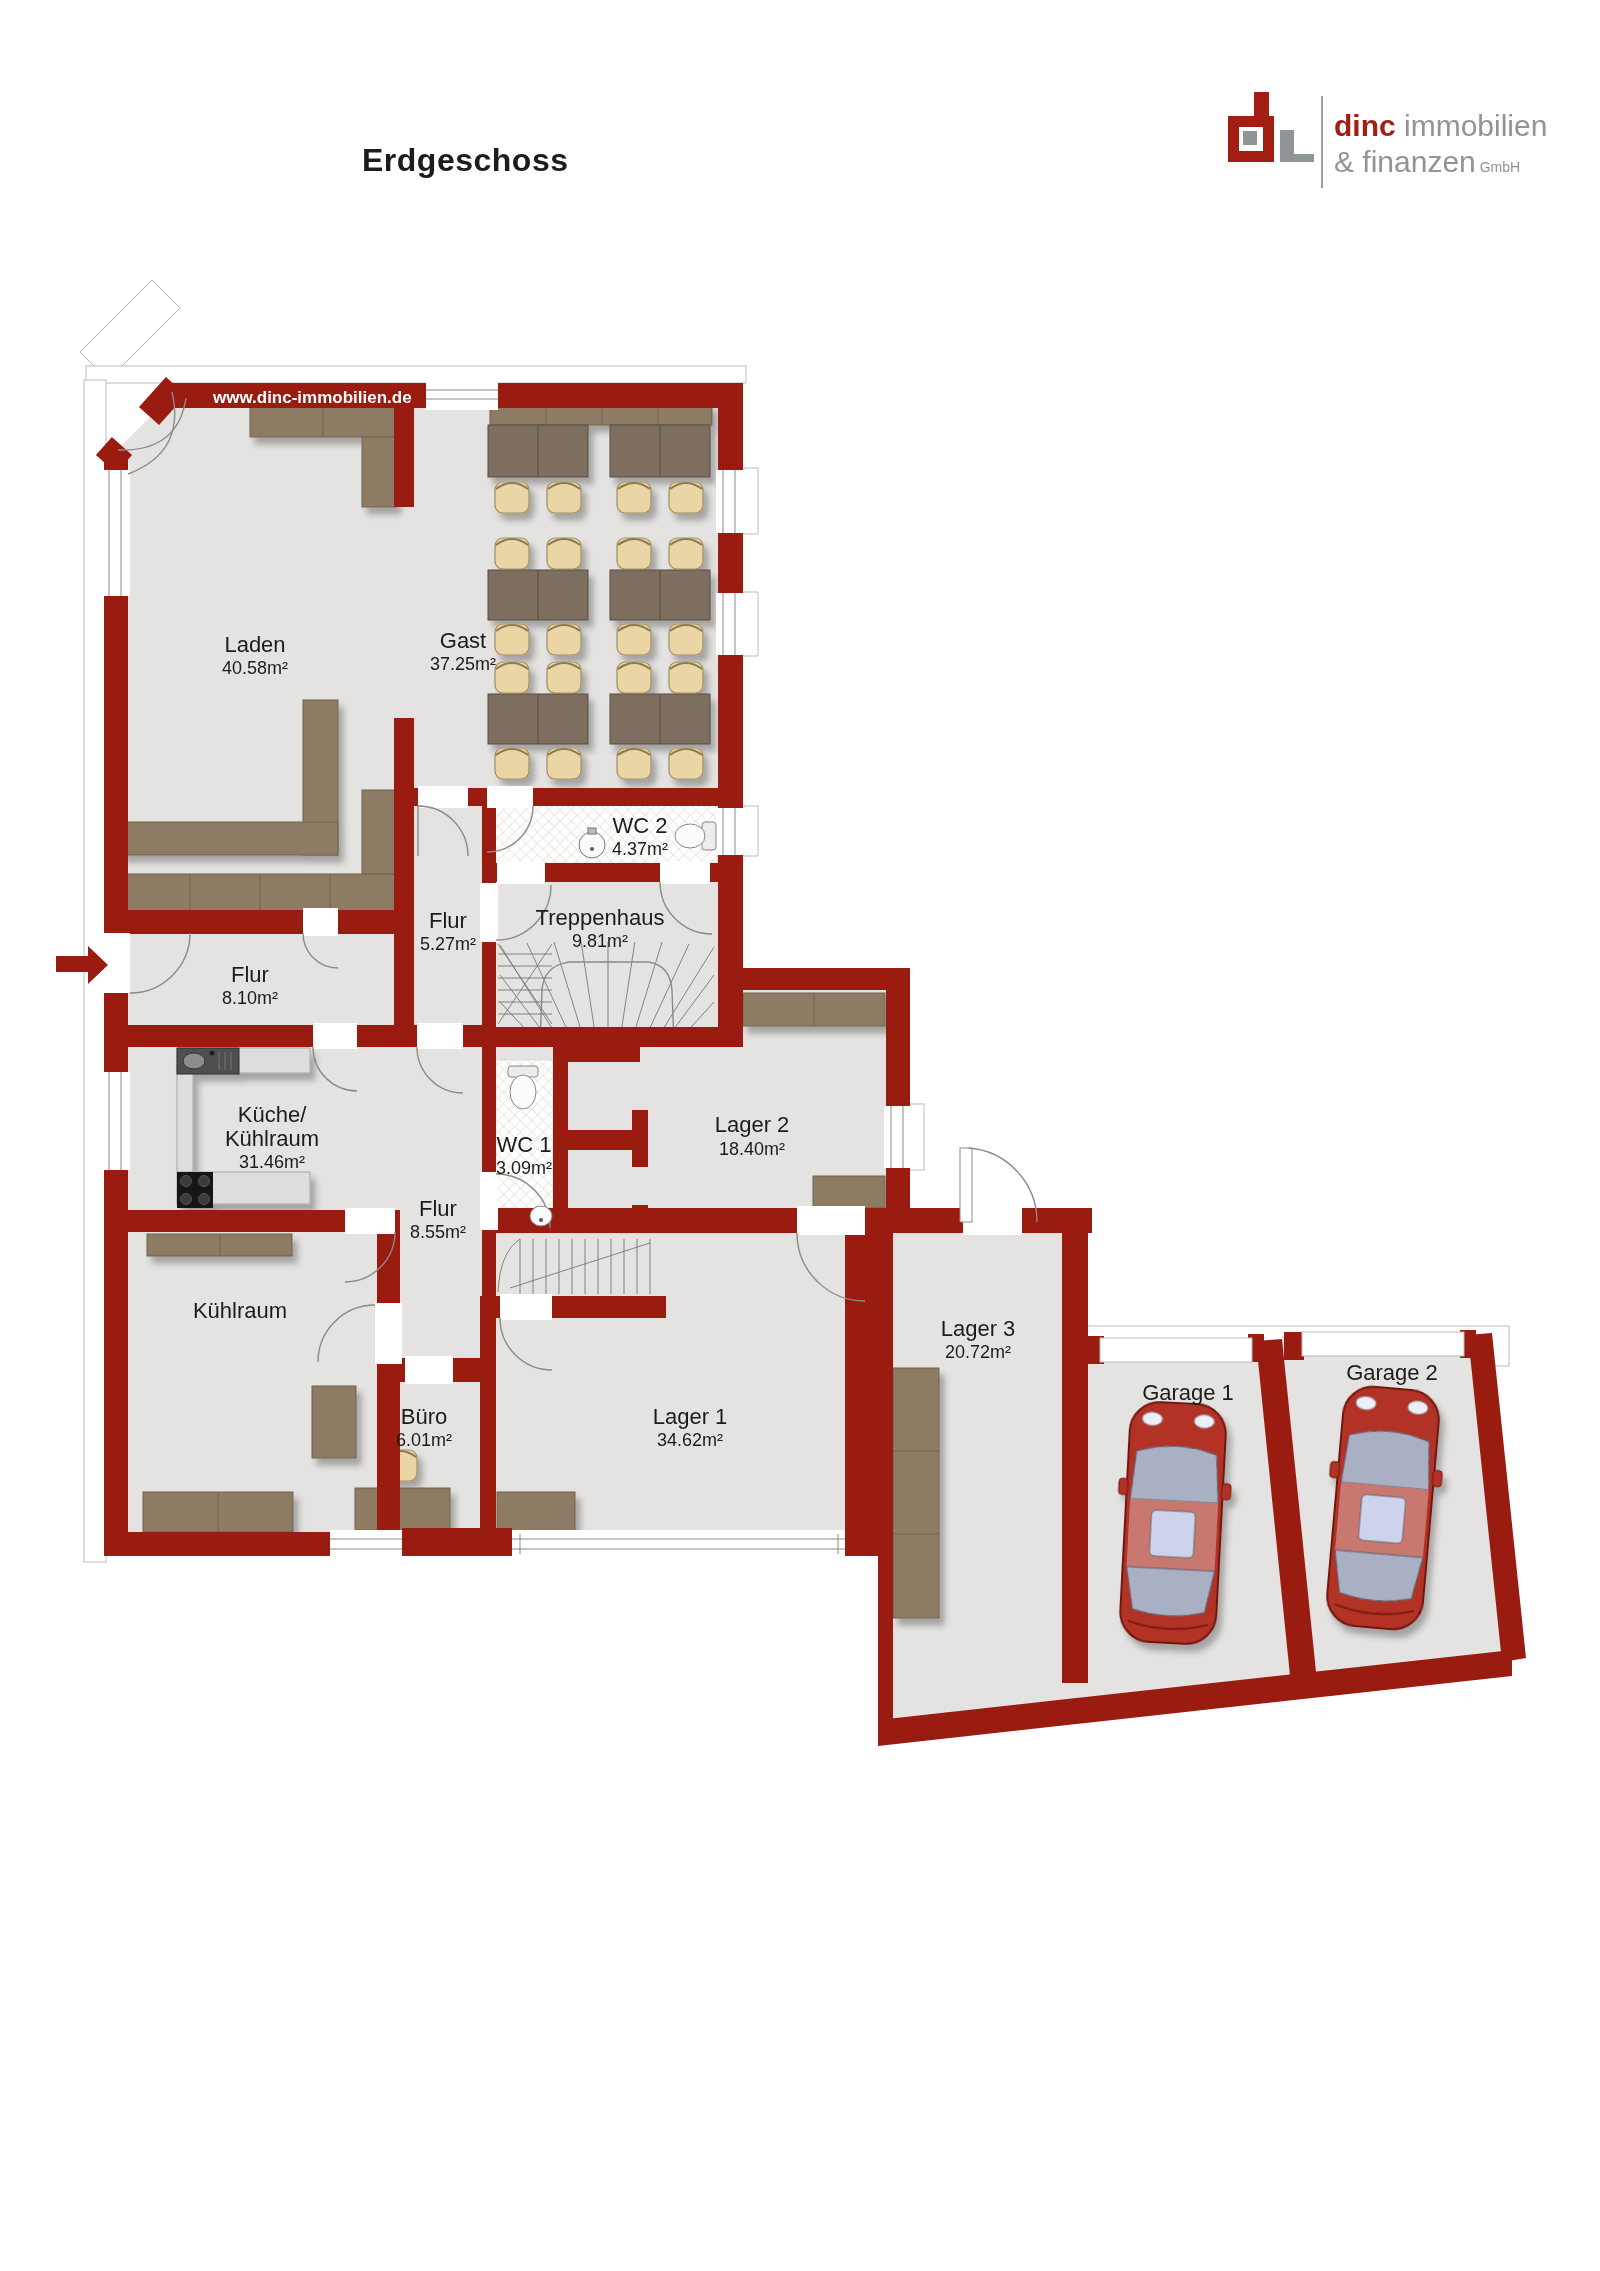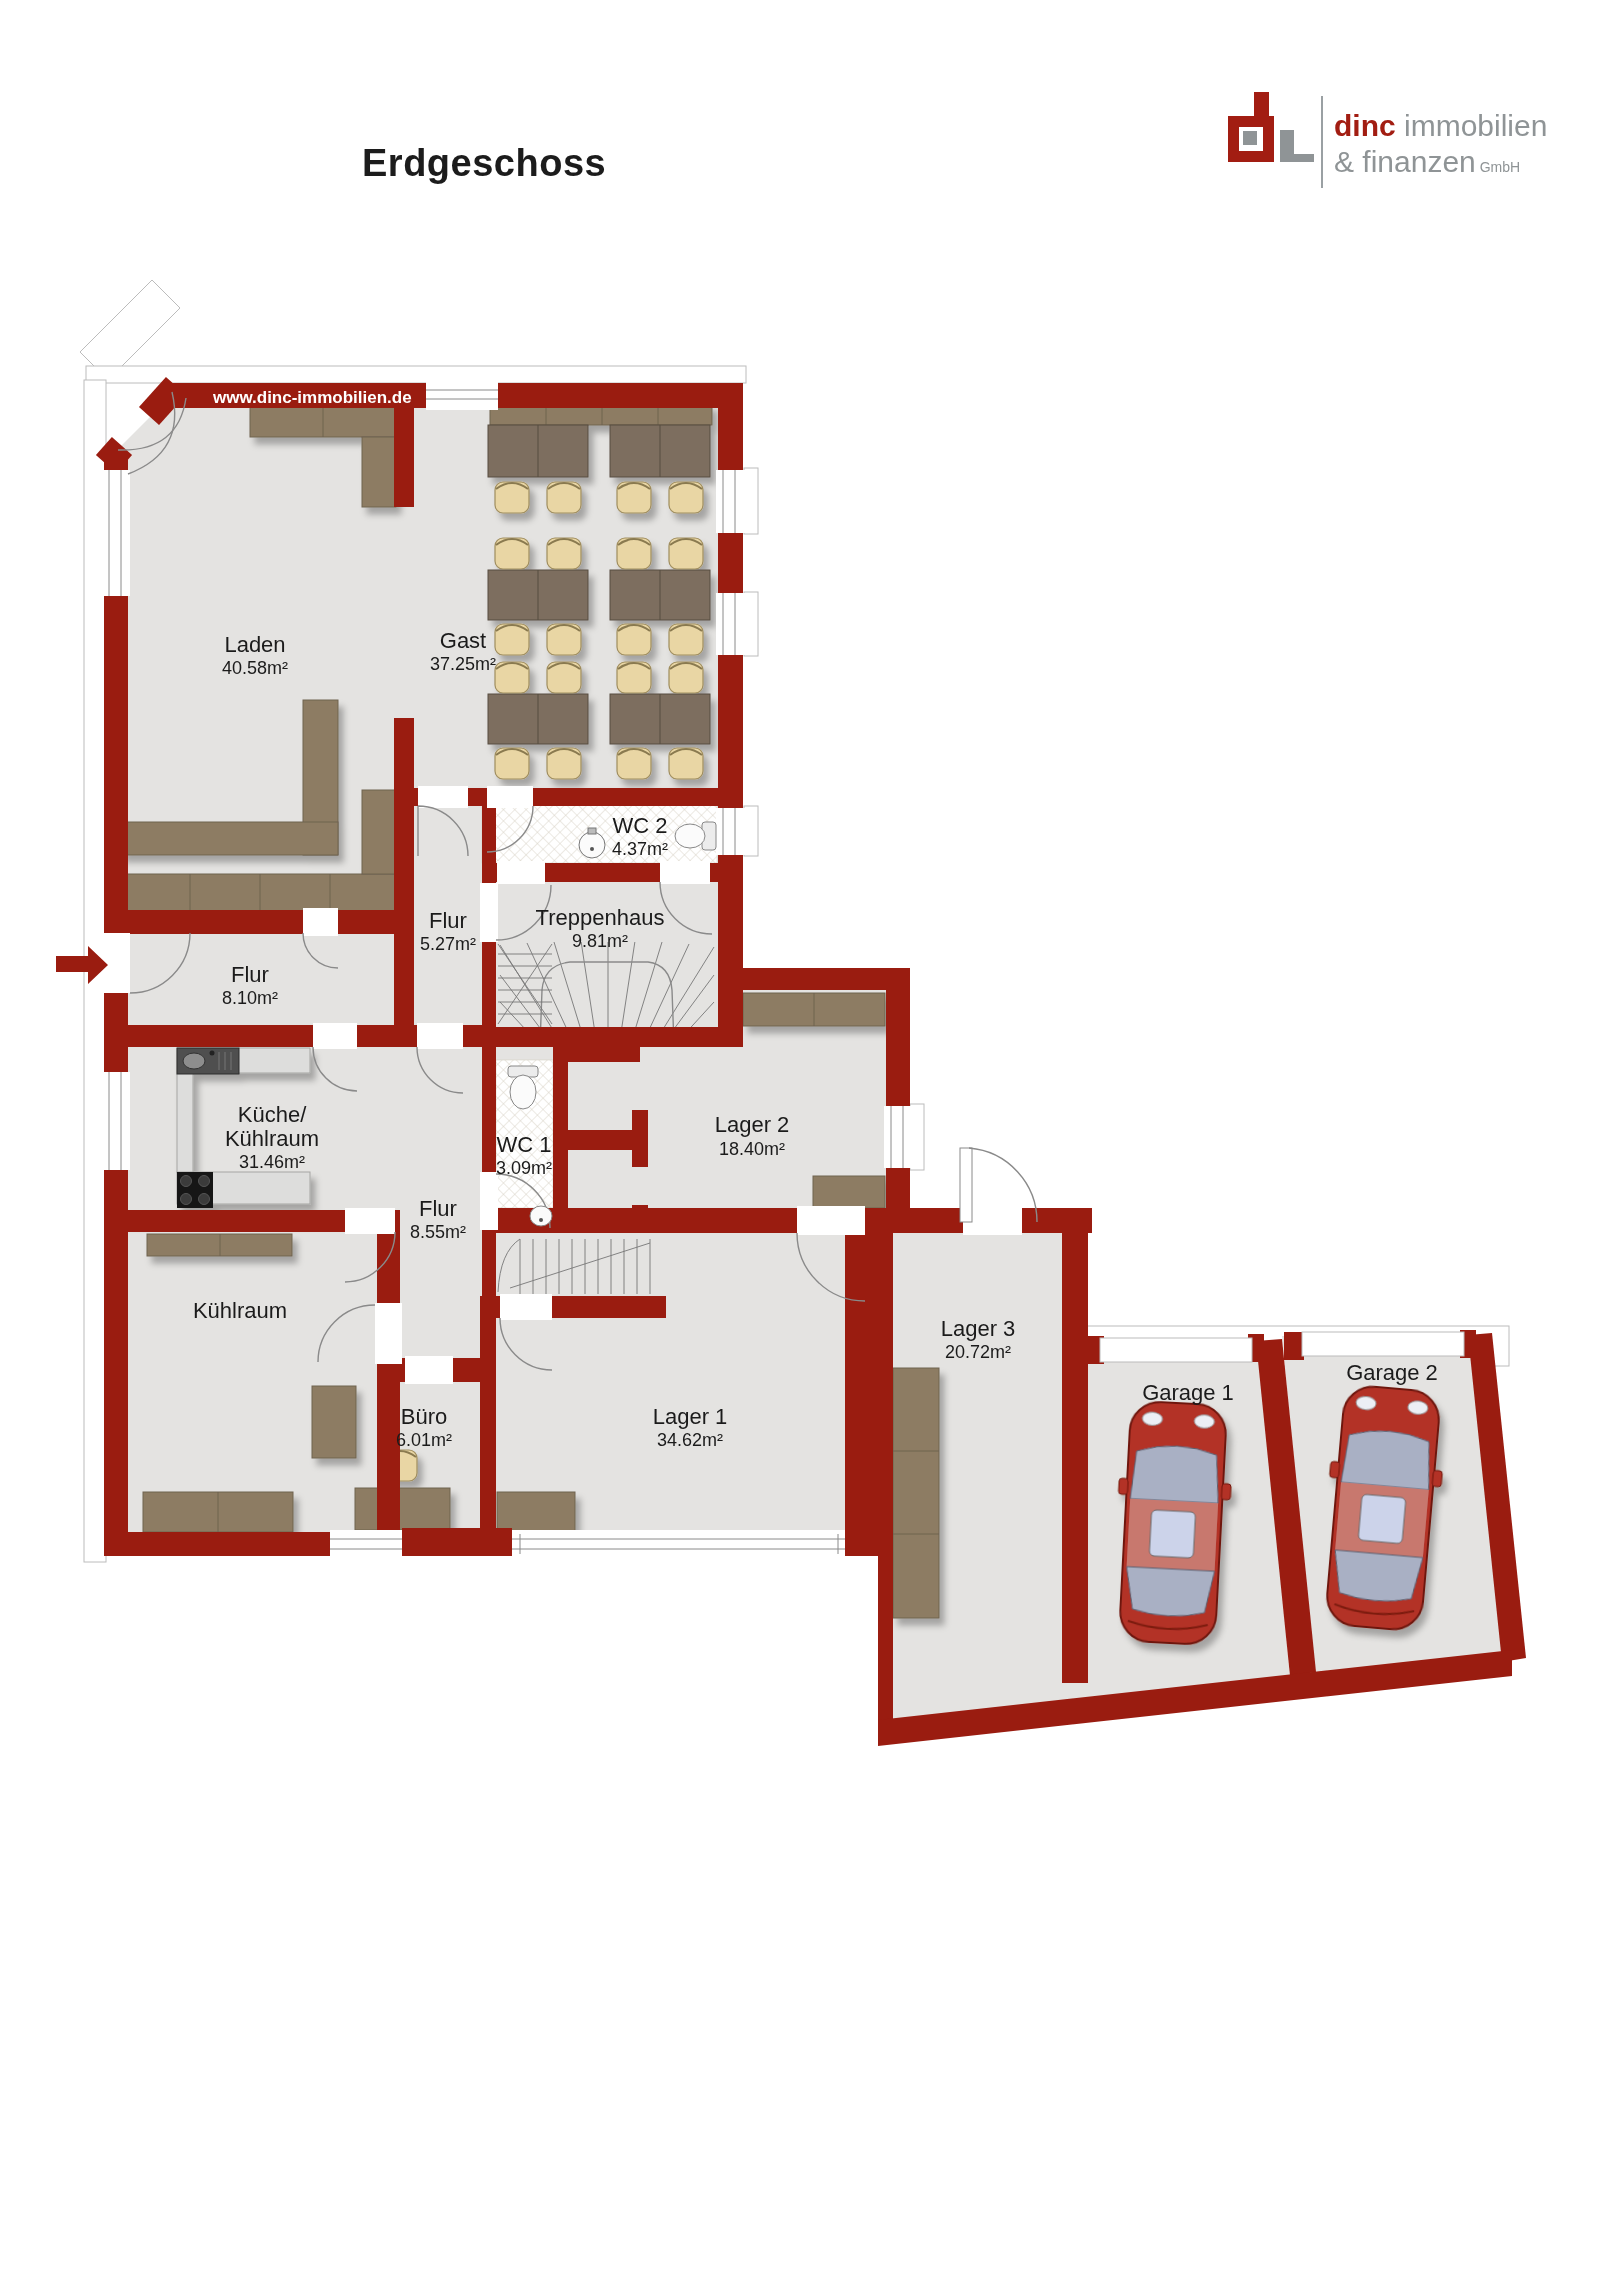--- a/index.html
+++ b/index.html
@@ -1,18 +1,18 @@
 <!DOCTYPE html>
 <html><head>
 <meta charset="utf-8">
 <style>
   html,body{margin:0;padding:0;background:#ffffff;}
   .canvas{position:relative;width:1600px;height:2271px;background:#fff;overflow:hidden;
           font-family:"Liberation Sans", sans-serif;}
-  .page-title{position:absolute;left:362px;top:142px;font-size:38px;font-weight:bold;
+  .page-title{position:absolute;left:362px;top:142px;font-size:32px;font-weight:bold;
               color:#1c1c1c;letter-spacing:.5px;}
   .logo{position:absolute;left:1218px;top:88px;width:330px;height:112px;}
   svg text{font-family:"Liberation Sans", sans-serif;}
   .room-name{font-size:22px;fill:#1b1b1b;}
   .room-area{font-size:18px;fill:#1b1b1b;}
   .watermark{font-size:17px;font-weight:bold;fill:#ffffff;}
   .arc{stroke:#8a8a8a;stroke-width:1.4;fill:none;}
   .thin{stroke:#8a8a8a;stroke-width:1;}
 </style>
 </head>

